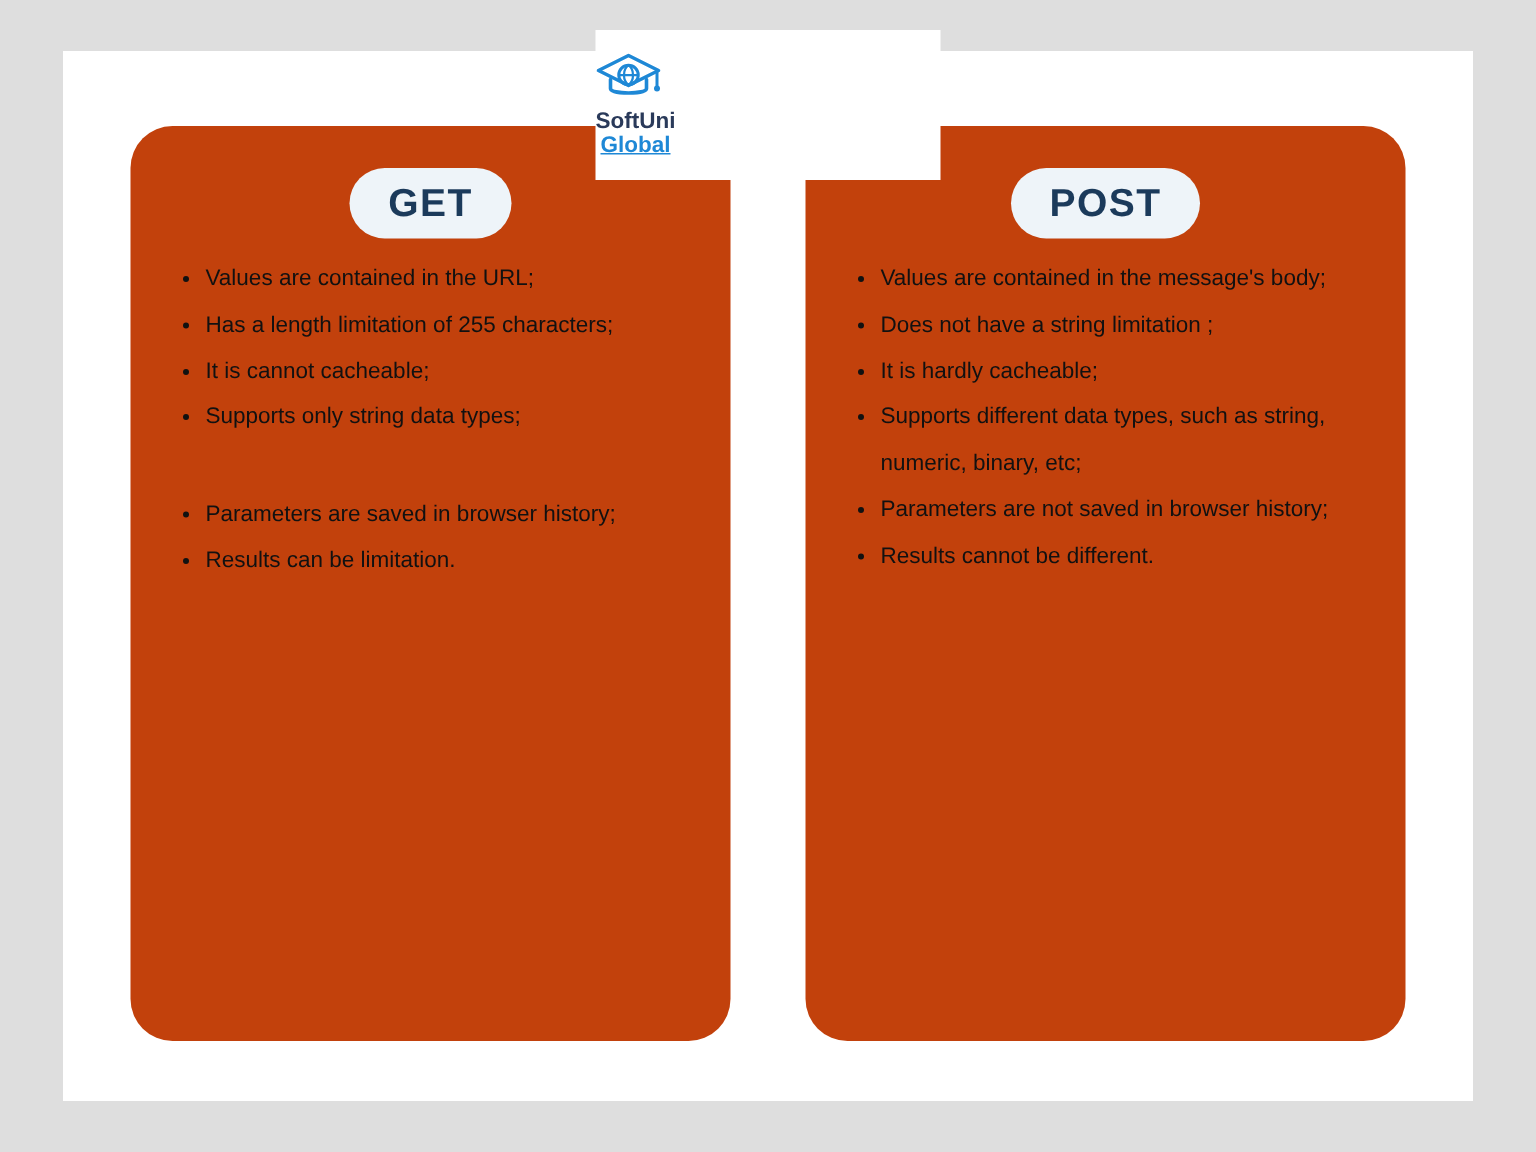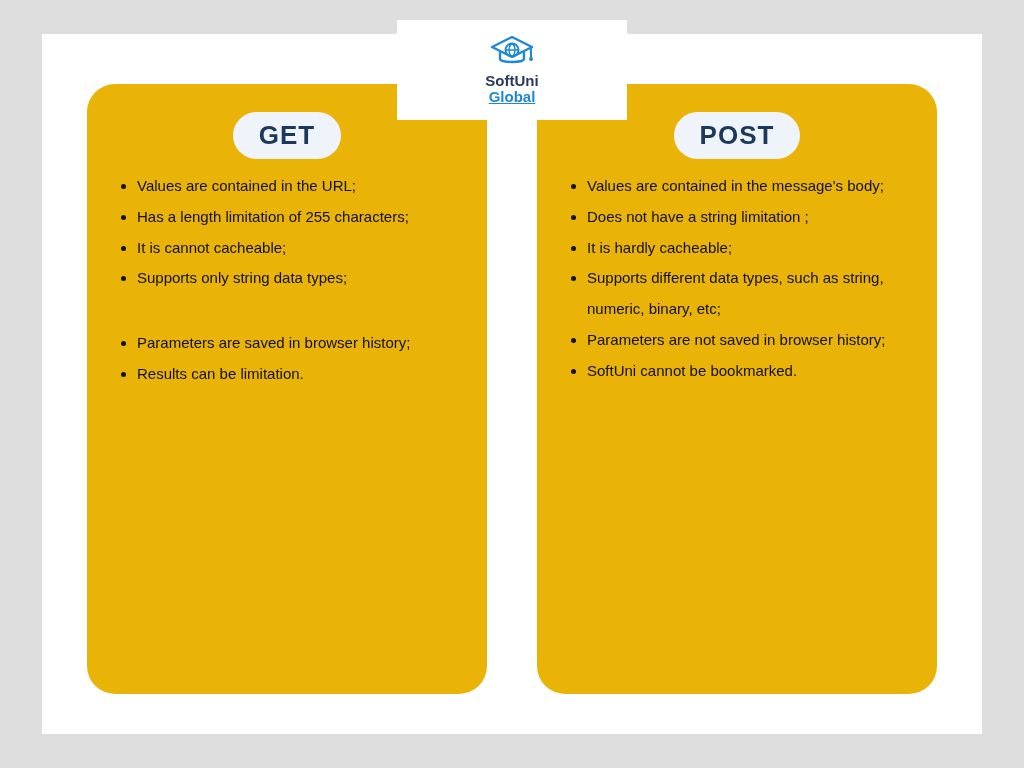--- a/index.html
+++ b/index.html
@@ -25,42 +25,42 @@
     .logo-box {
       position: absolute;
       top: -14px;
       left: 50%;
       transform: translateX(-50%);
       width: 230px;
       height: 100px;
       background: #ffffff;
       display: flex;
       flex-direction: column;
-      align-items: center;
+      align-items: flex-start;
       justify-content: center;
       z-index: 10;
     }
     .logo-icon {
       width: 44px;
       height: 34px;
       position: relative;
       margin-bottom: 4px;
     }
     .logo-icon svg { display: block; }
     .logo-text {
       font-size: 15px;
       font-weight: 700;
       line-height: 1.05;
       text-align: center;
     }
     .logo-text .l1 { color: #2a3a5a; }
     .logo-text .l2 { color: #1e88d6; text-decoration: underline; }
     .card {
       flex: 1;
-      background: #eab308;
+      background: #c2410c;
       border-radius: 28px;
       padding: 28px 26px 30px 26px;
       display: flex;
       flex-direction: column;
     }
     .badge {
       align-self: center;
       background: #eef4f9;
       padding: 8px 26px;
       border-radius: 999px;
@@ -126,17 +126,17 @@
   </div>
 
   <div class="card">
     <div class="badge">POST</div>
     <ul class="points">
       <li>Values are contained in the message's body;</li>
       <li>Does not have a string limitation ;</li>
       <li>It is hardly cacheable;</li>
       <li>Supports different data types, such as string, numeric, binary, etc;</li>
       <li>Parameters are not saved in browser history;</li>
-      <li>SoftUni cannot be bookmarked.</li>
+      <li>Results cannot be different.</li>
     </ul>
   </div>
 
 </div>
 
 </body></html>

